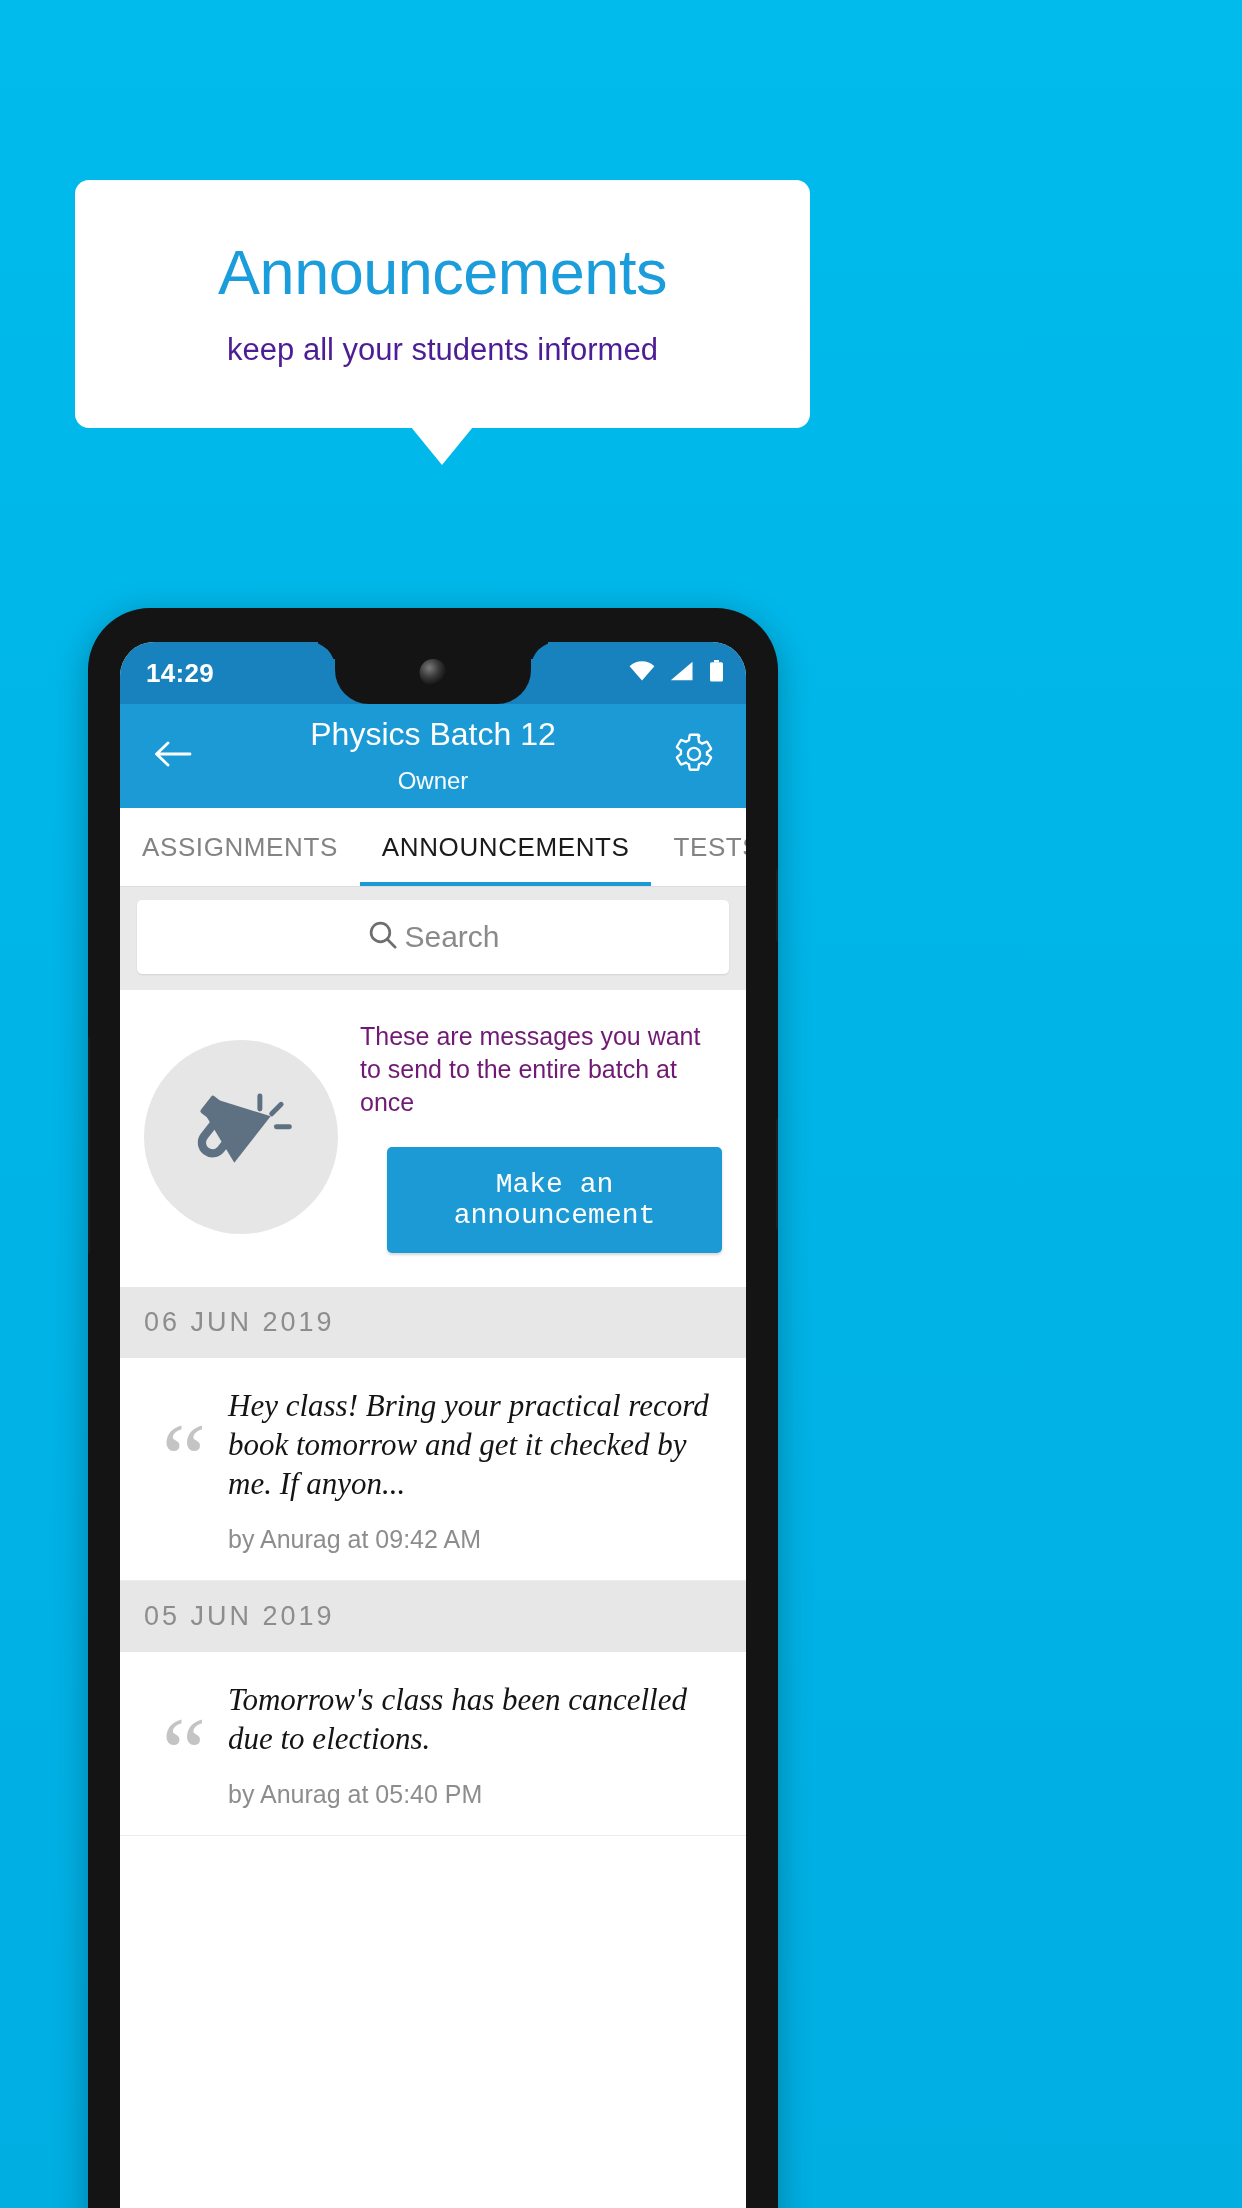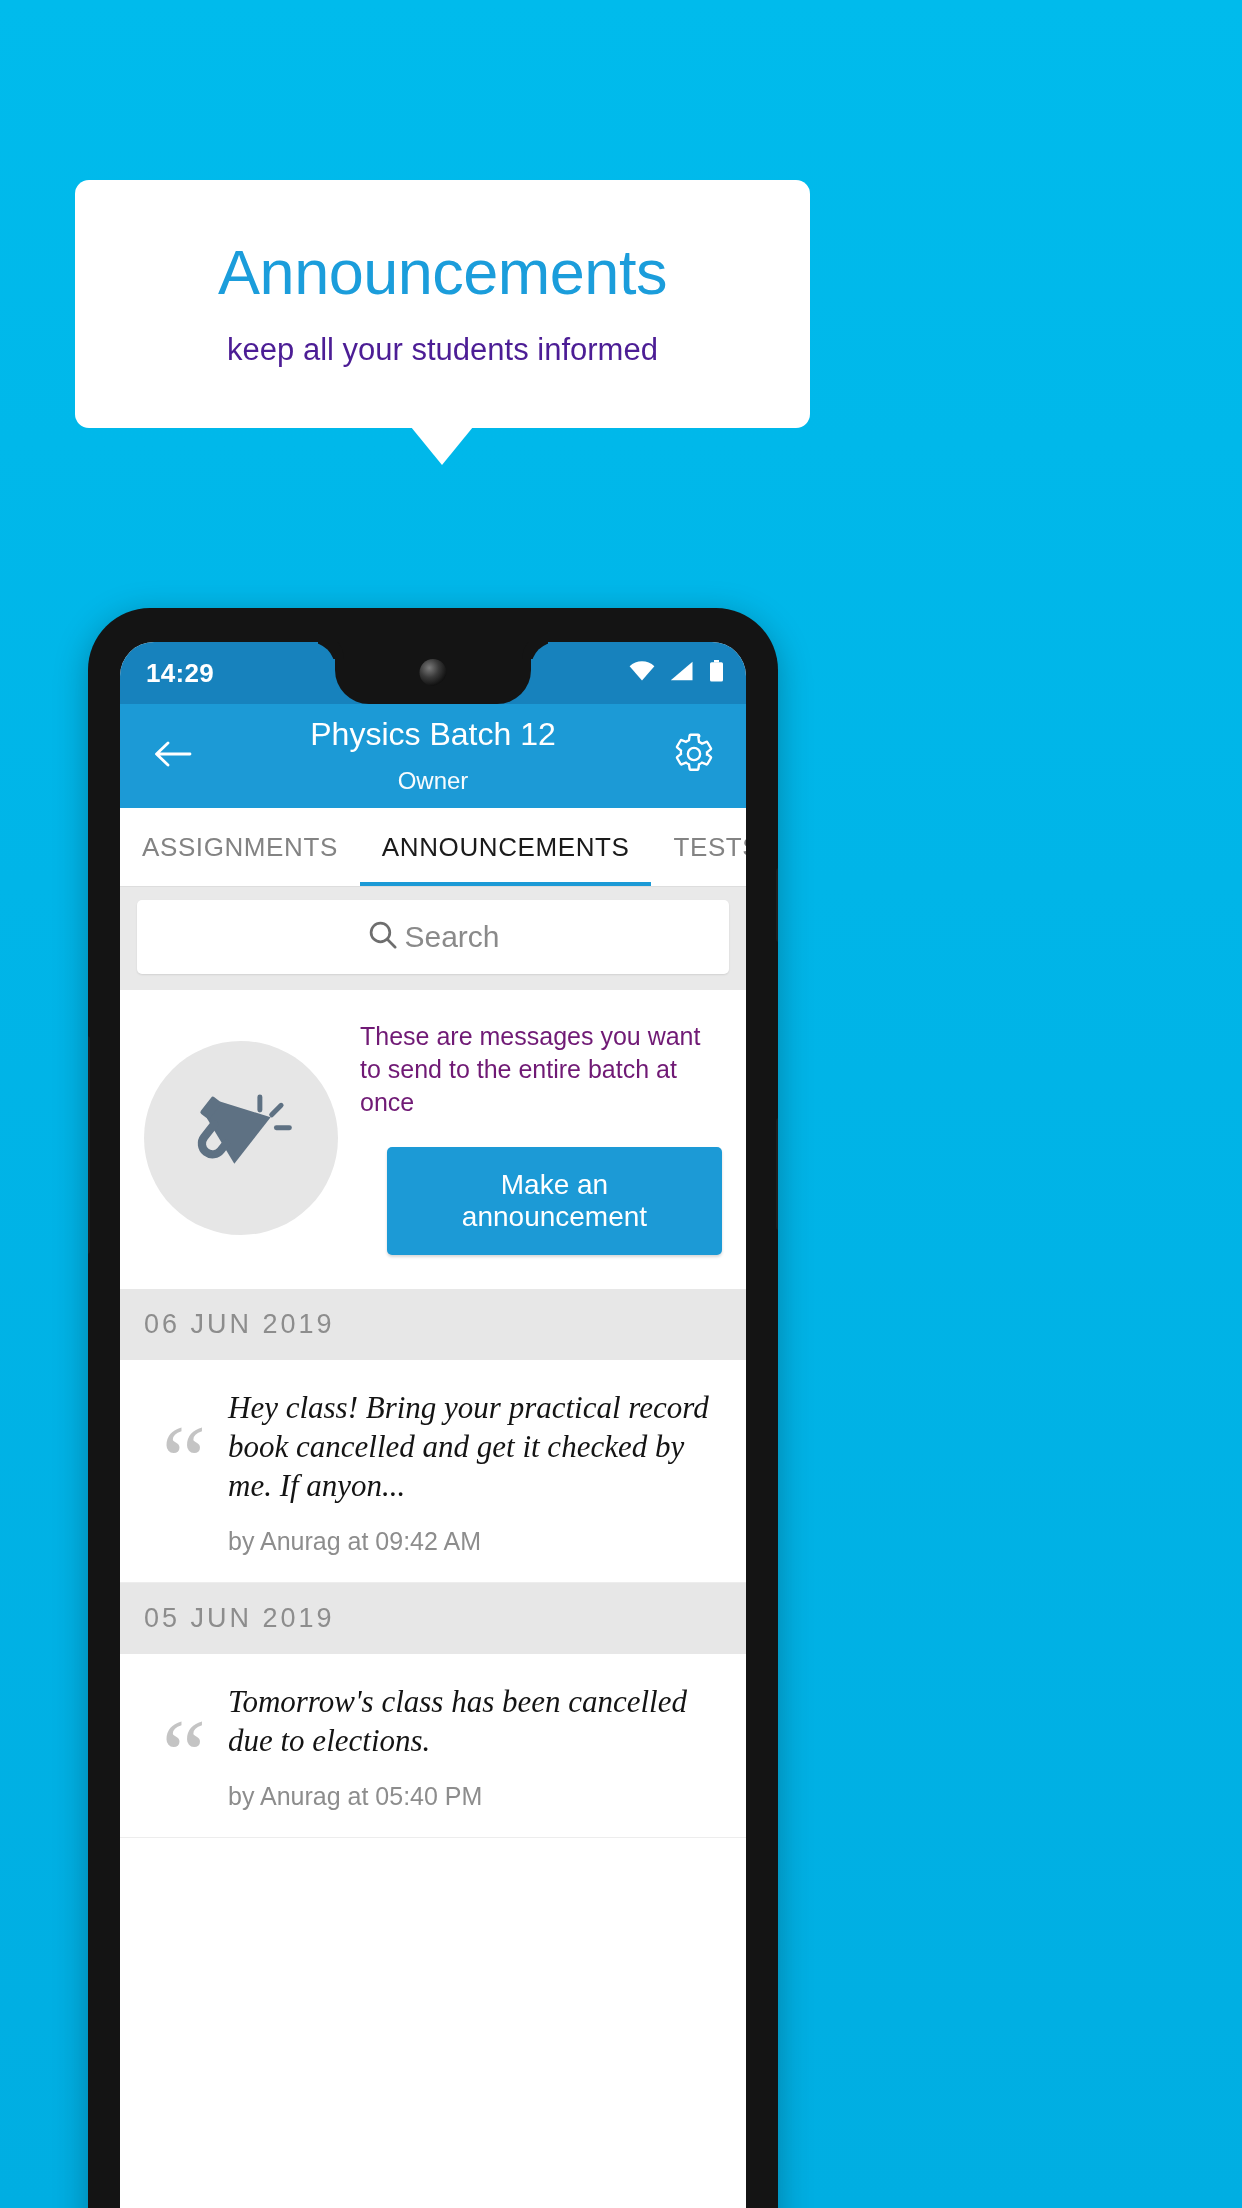--- a/index.html
+++ b/index.html
@@ -259,21 +259,21 @@
   #promo-btn {
     display: inline-block;
     background: #1c9ad6;
     color: #ffffff;
     font-size: 28px;
     padding: 22px 26px;
     border-radius: 5px;
     border: none;
     box-shadow: 0 2px 3px rgba(0,0,0,0.16);
     cursor: pointer;
-    font-family: Liberation Sans, sans-serif;
+    font-family: Liberation Mono, monospace;
     margin-left: 27px;
   }
 
   
   .date-header {
     background: #e7e7e7;
     padding: 20px 24px;
     font-size: 27px;
     color: #8d8d8d;
     letter-spacing: 3px;
@@ -415,21 +415,21 @@
         <div id="promo-right">
           <div id="promo-text">These are messages you want to send to the entire batch at once</div>
           <button id="promo-btn">Make an announcement</button>
         </div>
       </div>
 
       <div class="date-header">06  JUN  2019</div>
       <div class="ann">
         <div class="quote-mark">“</div>
         <div class="ann-body">
-          <div class="ann-text">Hey class! Bring your practical record book cancelled and get it checked by me. If anyon...</div>
+          <div class="ann-text">Hey class! Bring your practical record book tomorrow and get it checked by me. If anyon...</div>
           <div class="ann-meta">by Anurag at 09:42 AM</div>
         </div>
       </div>
 
       <div class="date-header">05  JUN  2019</div>
       <div class="ann">
         <div class="quote-mark">“</div>
         <div class="ann-body">
           <div class="ann-text">Tomorrow's class has been cancelled due to elections.</div>
           <div class="ann-meta">by Anurag at 05:40 PM</div>

